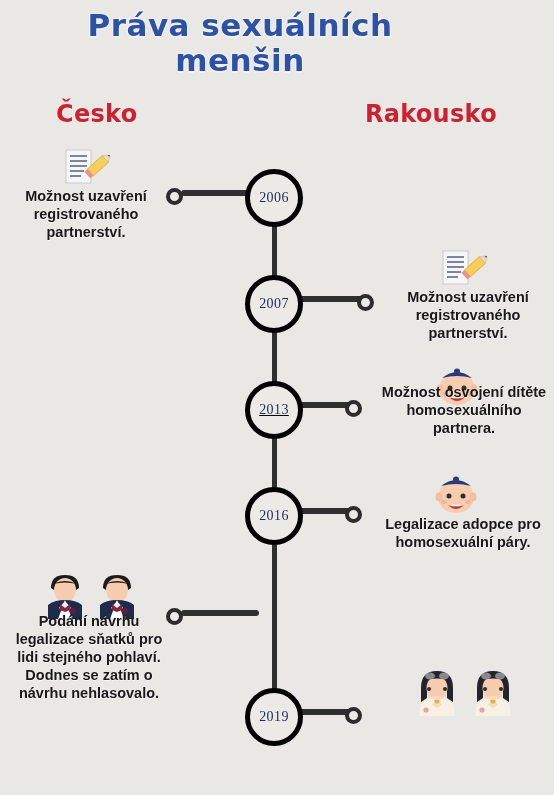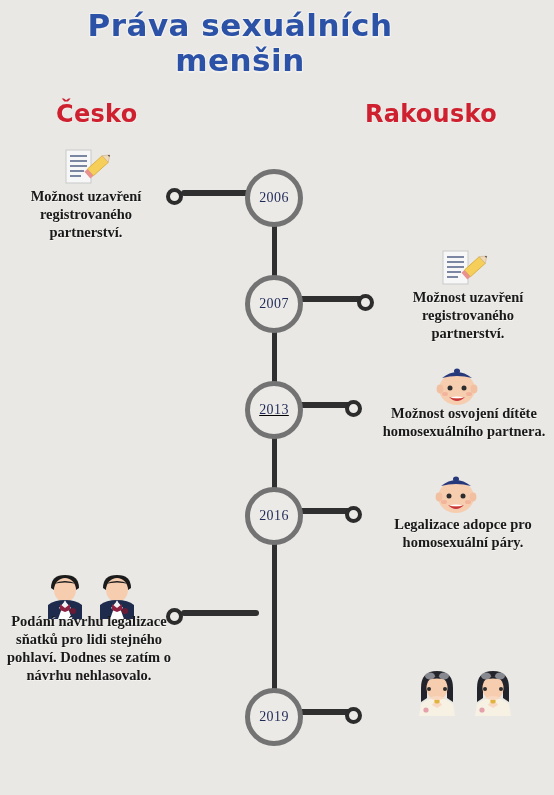--- a/index.html
+++ b/index.html
@@ -66,21 +66,21 @@
     background: #2f2f2f;
     border-radius: 3px;
   }
   .node {
     position: absolute;
     left: 245px;
     width: 48px;
     height: 48px;
     border-radius: 50%;
     background: #eceae6;
-    border: 5px solid #737373;
+    border: 5px solid #000000;
     box-sizing: content-box;
     display: flex;
     align-items: center;
     justify-content: center;
     z-index: 3;
   }
   .node span {
     font-family: "Liberation Serif", serif;
     font-size: 14px;
     color: #1f2a58;
@@ -105,21 +105,21 @@
     border-radius: 50%;
     background: #eceae6;
     border: 4px solid #2c2c2c;
     box-sizing: content-box;
     z-index: 4;
   }
 
   
   .event-text {
     position: absolute;
-    font-family: Liberation Serif, serif;
+    font-family: Liberation Sans, sans-serif;
     font-weight: bold;
     font-size: 14.5px;
     line-height: 1.24;
     color: #191919;
     text-align: center;
     text-shadow: 0.5px 0.5px 0 rgba(255,255,255,0.55);
   }
 
   
   .icon {
@@ -208,21 +208,21 @@
       <path d="M9 14 Q24 2 39 14 Q24 10 9 14 Z" fill="#27397a"></path>
       <ellipse cx="24" cy="7" rx="3" ry="2.6" fill="#27397a"></ellipse>
       <circle cx="17" cy="24" r="2.5" fill="#2d2d2d"></circle>
       <circle cx="31" cy="24" r="2.5" fill="#2d2d2d"></circle>
       <path d="M16 33 Q24 41 32 33 Q24 36 16 33 Z" fill="#c8363c"></path>
       <path d="M17.5 33.4 Q24 31.4 30.5 33.4 Q24 34.4 17.5 33.4 Z" fill="#ffffff"></path>
       <ellipse cx="12" cy="30" rx="3" ry="2" fill="#f0ab94" opacity="0.75"></ellipse>
       <ellipse cx="36" cy="30" rx="3" ry="2" fill="#f0ab94" opacity="0.75"></ellipse>
     </svg>
   </div>
-  <div class="event-text" style="left:378px; top:405px; width:172px;">Možnost osvojení dítěte homosexuálního partnera.</div>
+  <div class="event-text" style="left:378px; top:384px; width:172px;">Možnost osvojení dítěte homosexuálního partnera.</div>
 
   <div class="node" style="top:487px;">
     <span>2016</span>
   </div>
   <div class="arm right" style="top:508px; width:58px;"></div>
   <div class="knob" style="left:345px; top:506px;"></div>
 
   <div class="icon" style="left:432px; top:472px;">
     <svg width="48" height="44" viewBox="0 0 48 44">
       <ellipse cx="24" cy="25" rx="18" ry="16" fill="#f7cdb0"></ellipse>

